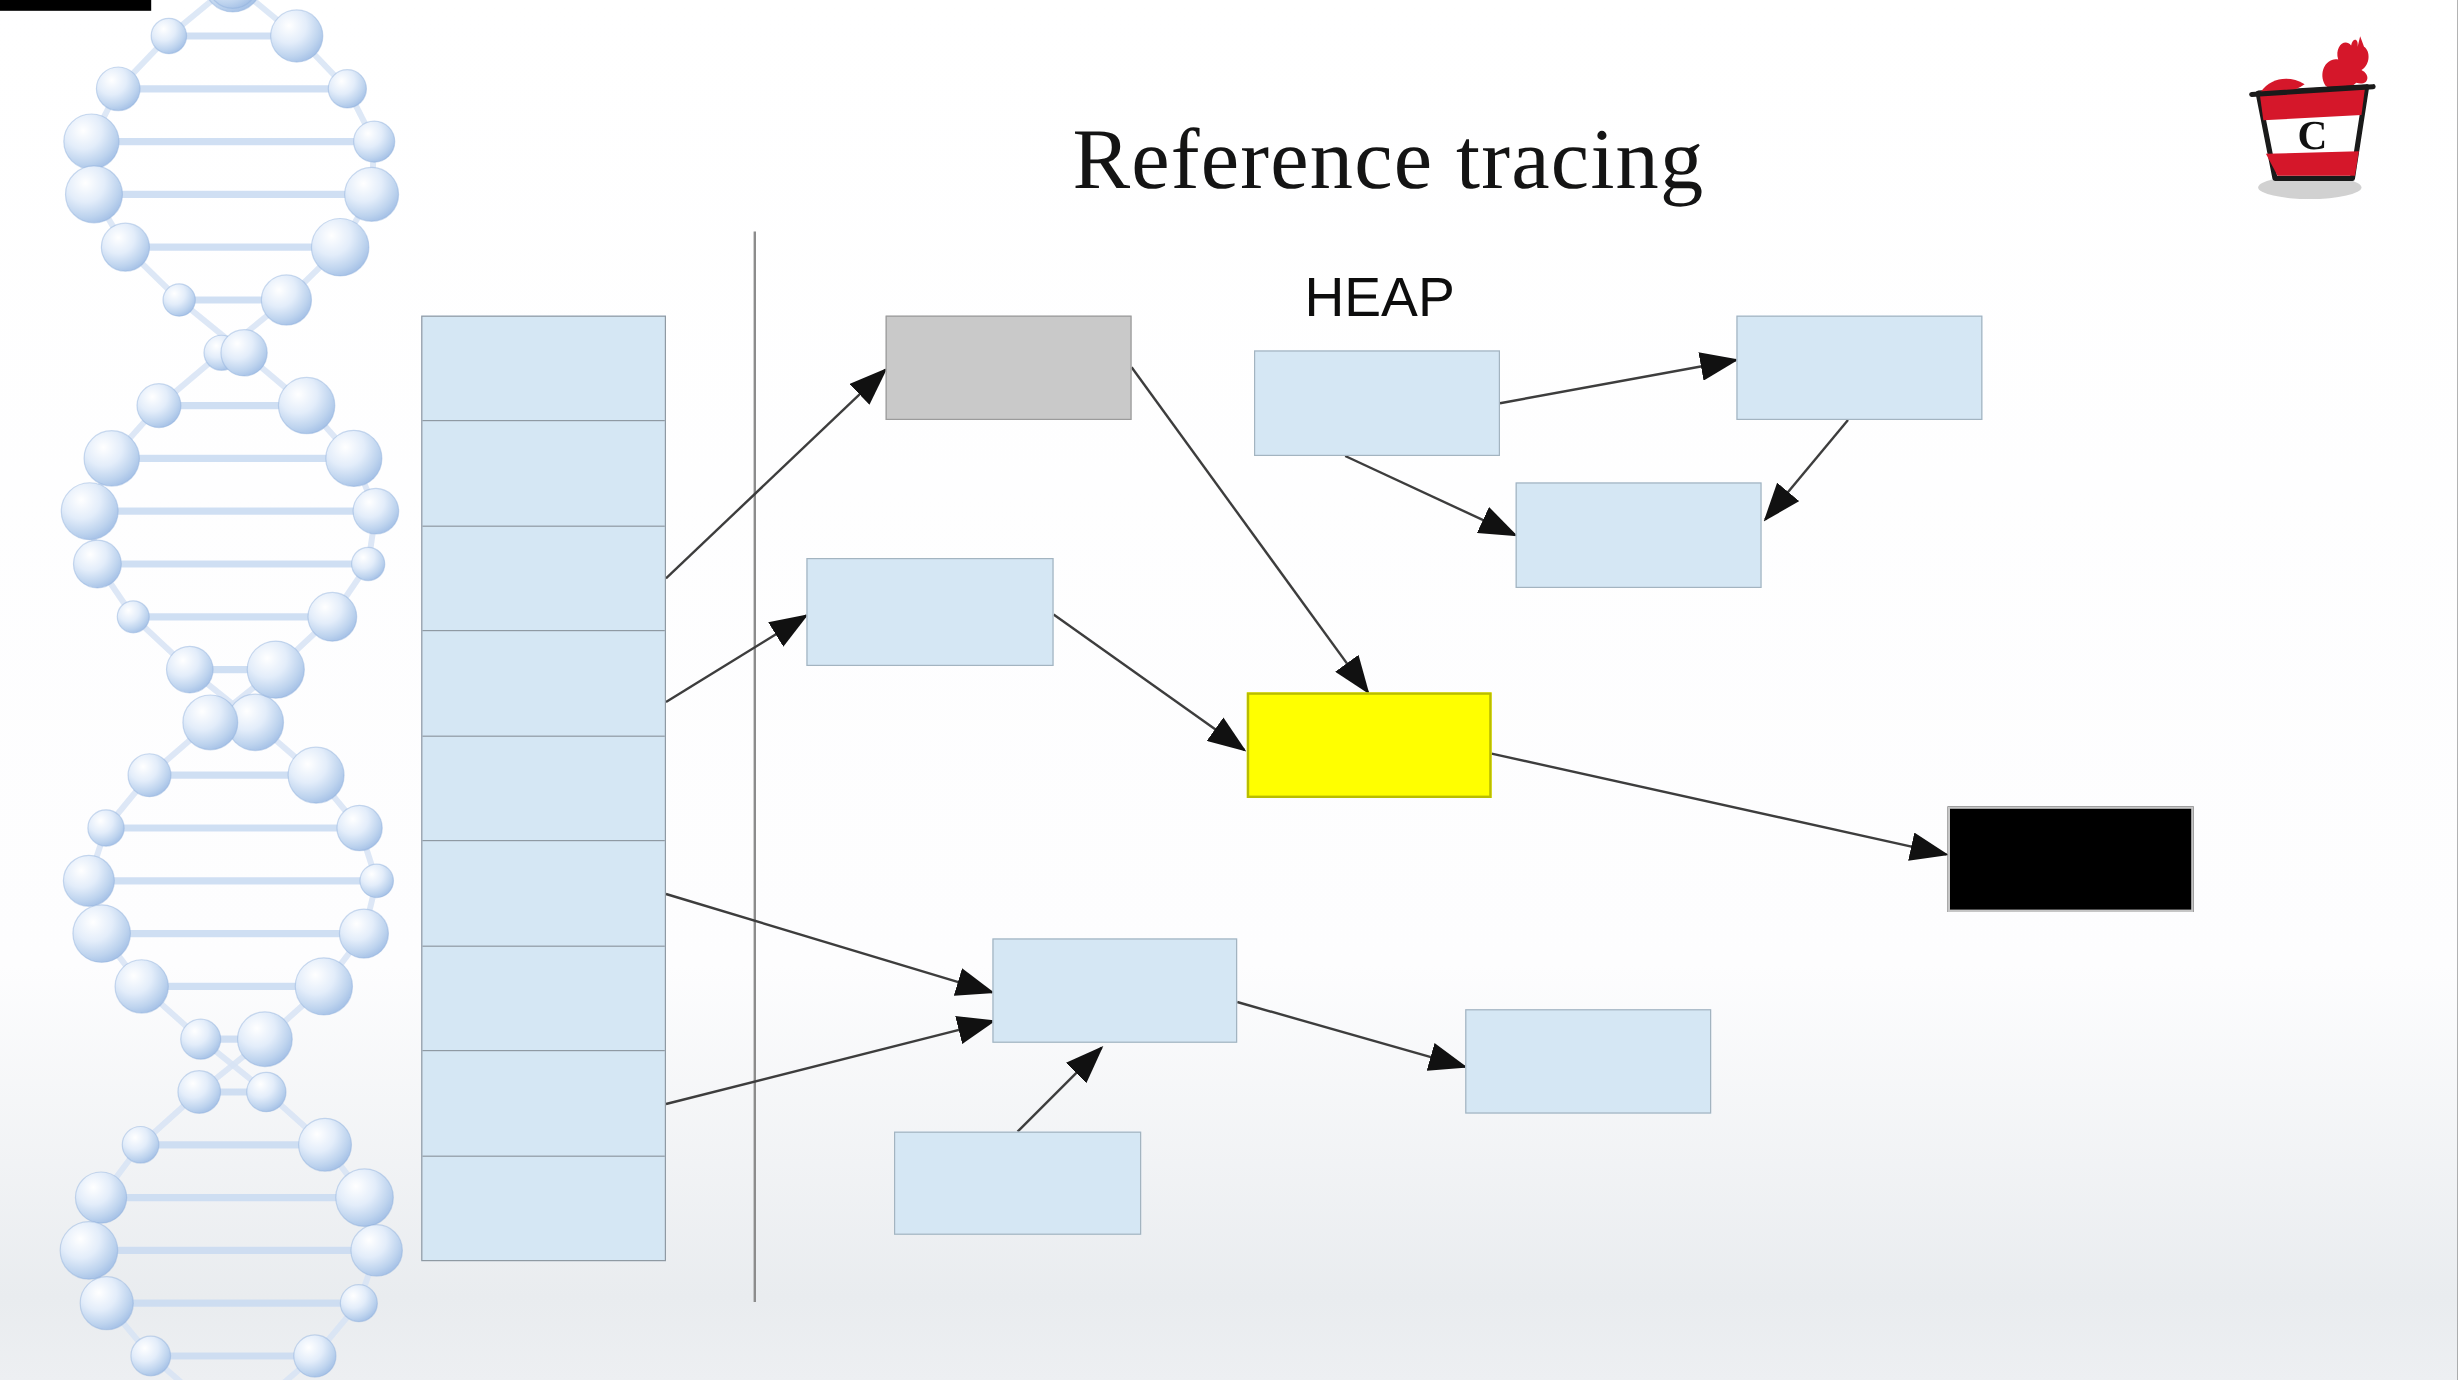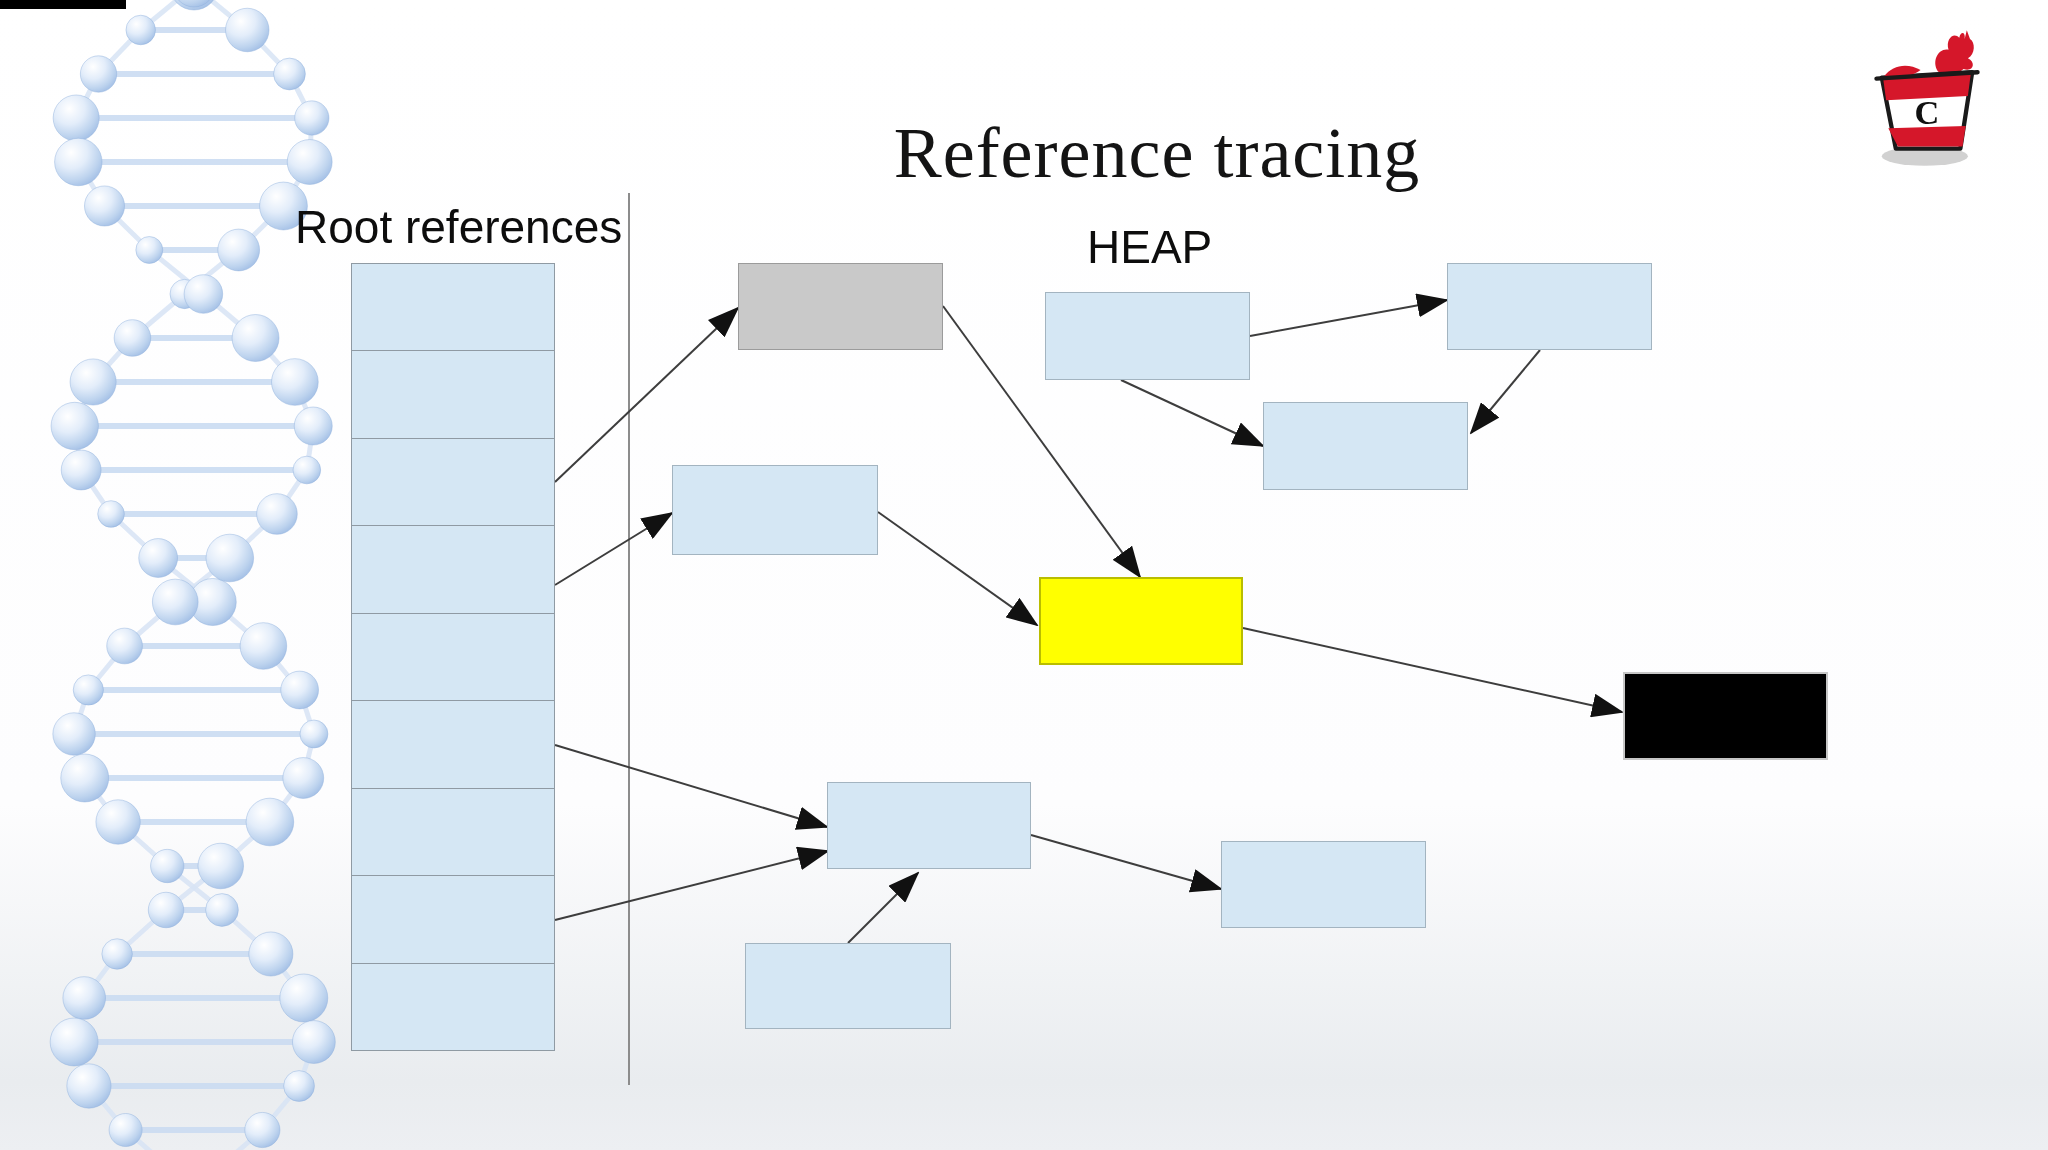--- a/index.html
+++ b/index.html
@@ -6,21 +6,21 @@
   .page{
     position:relative;
     width:2048px;height:1150px;
     overflow:hidden;
     background:linear-gradient(180deg,#ffffff 0%,#fdfdfe 70%,#e9ecef 94%,#edeff2 100%);
     font-family:"Liberation Sans", sans-serif;
   }
   .top-strip{position:absolute;left:0;top:0;width:126px;height:9px;background:#000;}
   .overlay{position:absolute;left:0;top:0;width:2048px;height:1150px;pointer-events:none;}
   .title{
-    position:absolute;left:1157px;top:112px;transform:translateX(-50%);
+    position:absolute;left:1157px;top:92px;transform:translateX(-50%);
     margin:0;font-family:"Liberation Serif", serif;font-weight:400;
     font-size:72px;color:#141414;white-space:nowrap;letter-spacing:1px;
   }
   .label{position:absolute;font-size:46px;color:#0d0d0d;white-space:nowrap;}
   .root-label{left:295px;top:200px;}
   .heap-label{left:1087px;top:220px;}
   .stack{
     position:absolute;box-sizing:border-box;
     border:1.5px solid #8f9aa3;background:#d5e7f4;
     display:flex;flex-direction:column;
@@ -204,21 +204,20 @@
         <line x1="1121" y1="380" x2="1263" y2="446" stroke="#3d3d3d" stroke-width="2" marker-end="url(#arrowhead)"></line>
         <line x1="1540" y1="350" x2="1471" y2="433" stroke="#3d3d3d" stroke-width="2" marker-end="url(#arrowhead)"></line>
         <line x1="878" y1="512" x2="1037" y2="625" stroke="#3d3d3d" stroke-width="2" marker-end="url(#arrowhead)"></line>
         <line x1="1243" y1="628" x2="1622" y2="712" stroke="#3d3d3d" stroke-width="2" marker-end="url(#arrowhead)"></line>
         <line x1="1031" y1="835" x2="1221" y2="889" stroke="#3d3d3d" stroke-width="2" marker-end="url(#arrowhead)"></line>
         <line x1="848" y1="943" x2="918" y2="873" stroke="#3d3d3d" stroke-width="2" marker-end="url(#arrowhead)"></line>
       </g>
   </svg>
 
   <h1 class="title">Reference tracing</h1>
-  <div class="label root-label">Root references</div>
   <div class="label heap-label">HEAP</div>
 
   <div id="root-stack" class="stack" style="left: 351px; top: 263px; width: 204px; height: 788px;">
       <div class="stack-cell"></div>
       <div class="stack-cell"></div>
       <div class="stack-cell"></div>
       <div class="stack-cell"></div>
       <div class="stack-cell"></div>
       <div class="stack-cell"></div>
       <div class="stack-cell"></div>

